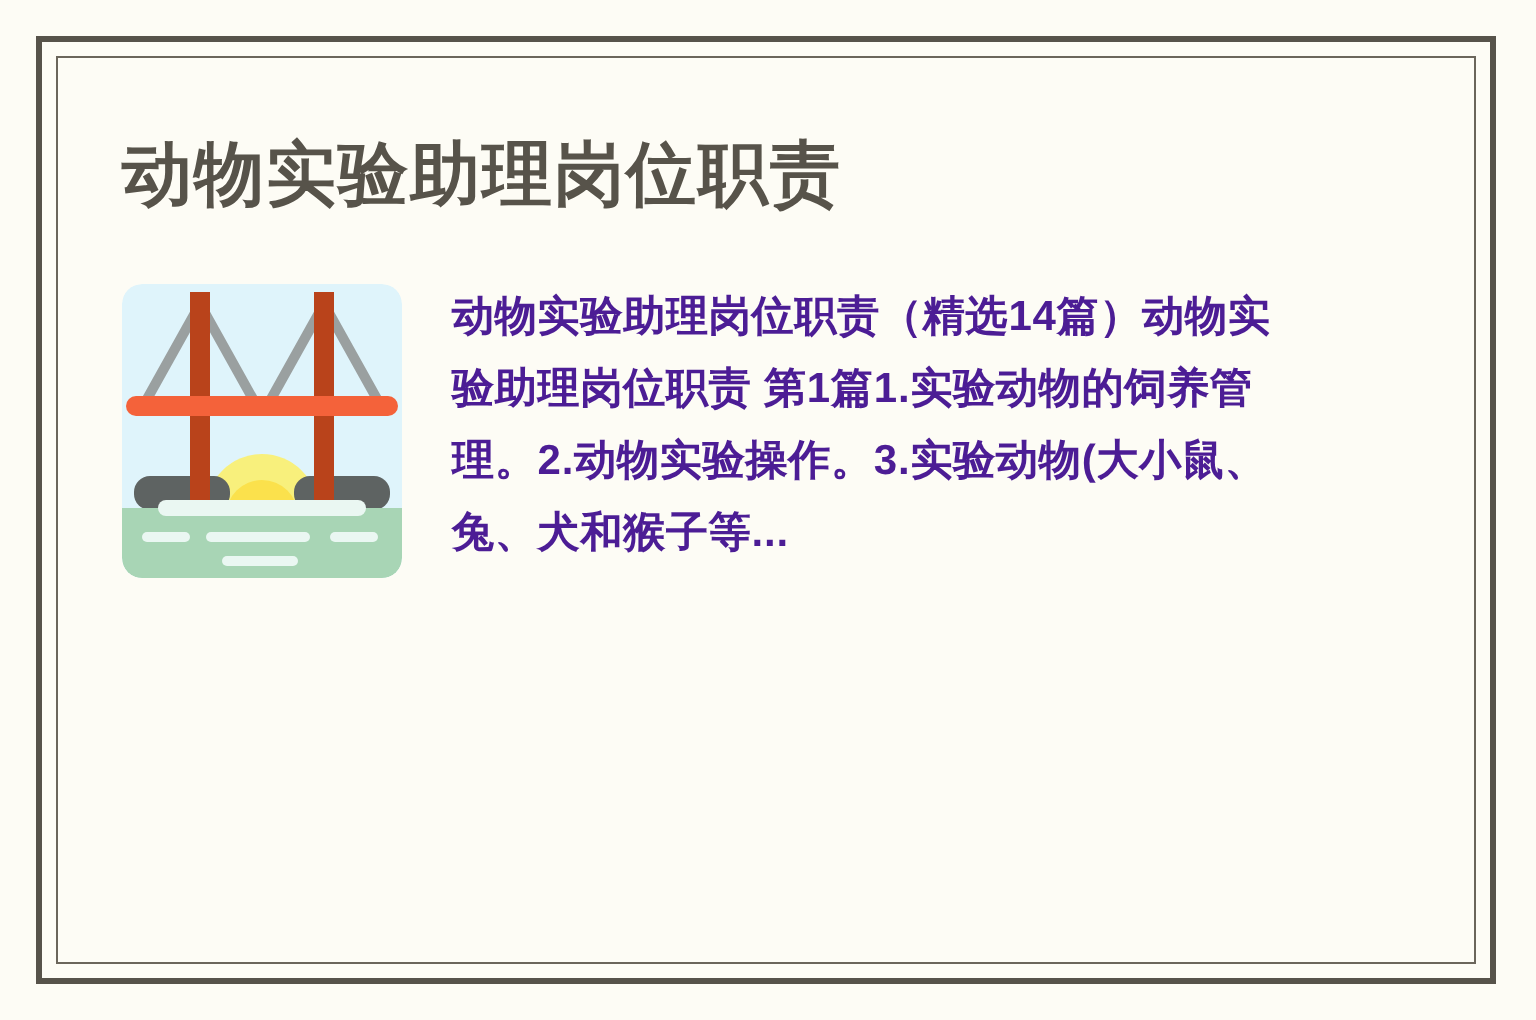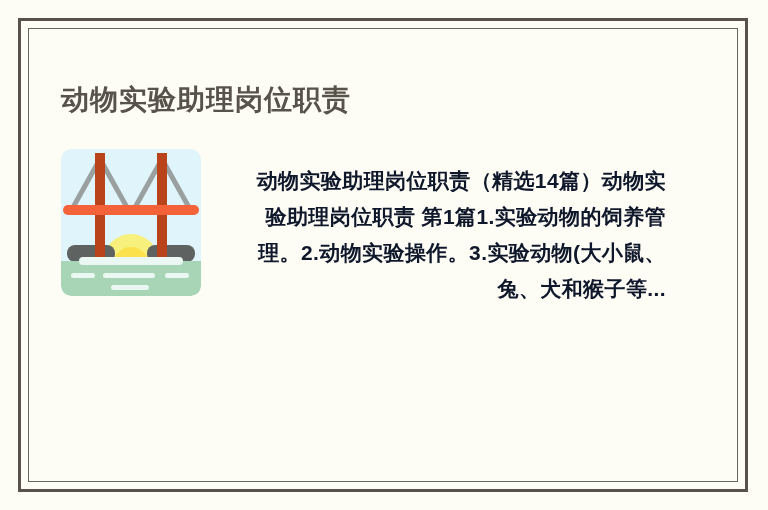--- a/index.html
+++ b/index.html
@@ -39,26 +39,26 @@
   
   #article {
     position: absolute;
     left: 40px;
     top: 45px;
     right: 40px;
     bottom: 40px;
   }
 
   #article-title {
-    font-size: 28px;
+    font-size: 35px;
     font-weight: bold;
     color: #57534A;
     letter-spacing: 1px;
     line-height: 1.25;
-    margin: 16px 0 28px 0;
+    margin: 0 0 28px 0;
     white-space: nowrap;
   }
 
   #article-body {
     display: flex;
     align-items: flex-start;
   }
 
   
   #thumbnail-wrap {
@@ -74,26 +74,25 @@
     height: 147px;
     border-radius: 10px;
   }
 
   
   #article-excerpt {
     flex: 1 1 auto;
     font-size: 21px;
     font-weight: bold;
     line-height: 1.72;
-    color: #0f172a;
+    color: #4c1d95;
     letter-spacing: 0.4px;
     max-width: 425px;
     word-break: break-all;
-    margin: 18px;
-    text-align: right;
+    margin: 3px;
   }
 </style>
 </head>
 <body>
 
 <div id="page-frame">
   <div id="page-frame-inner"></div>
 
   <div id="article">
 

